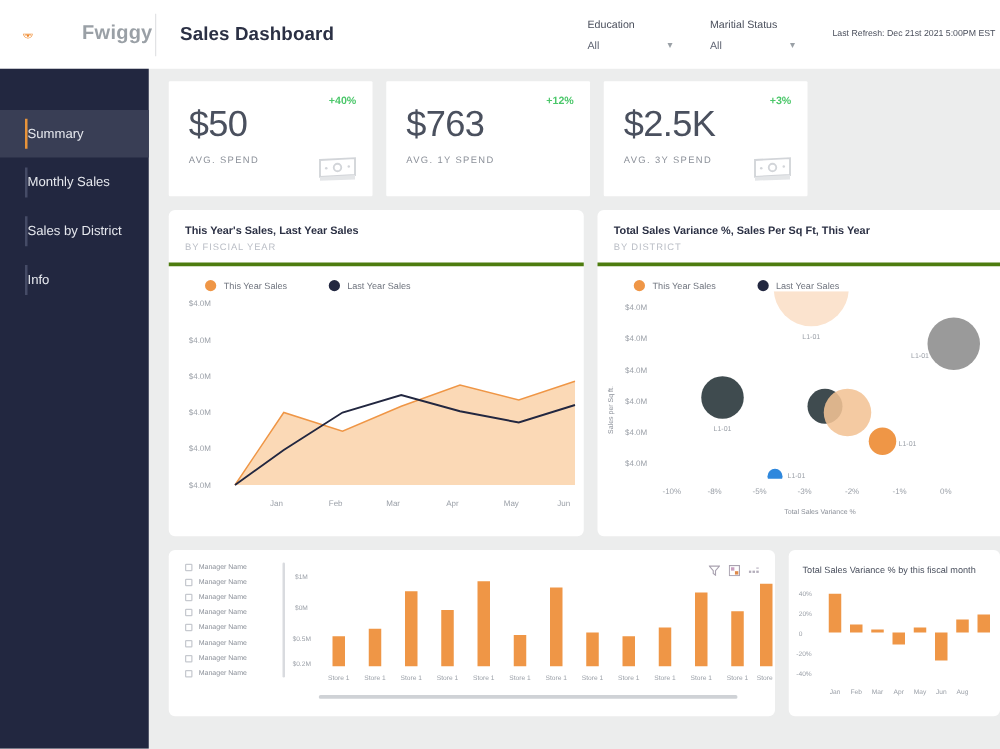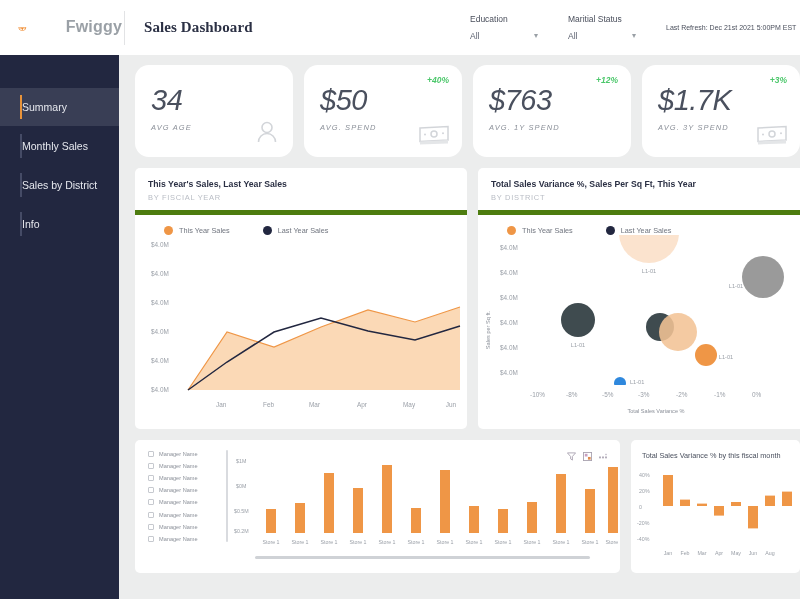--- a/index.html
+++ b/index.html
@@ -13,21 +13,21 @@
 
   
   .header {
     position: absolute; top: 0; left: 0; width: 800px; height: 55px;
     background: #ffffff; display: flex; align-items: center;
   }
   .brand { display: flex; padding-left: 18px; width: 122px; gap: 32px; }
   .brand-logo { width: 34px; height: 20px; margin-right: 7px; }
   .brand-name { font-size: 16px; font-weight: bold; color: #9aa0a6; letter-spacing: .2px; }
   .brand-divider { width: 1px; height: 34px; background: #e2e3e5; margin: 0 0 0 2px; }
-  .page-title { font-size: 15px; font-weight: bold; color: #2b3044; margin-left: 19px; letter-spacing: .1px; font-family: Liberation Serif, serif; }
+  .page-title { font-size: 15px; font-weight: bold; color: #2b3044; margin-left: 19px; letter-spacing: .1px; }
 
   .filters { margin-left: auto; display: flex; align-items: center; padding-right: 2px; }
   .filter { margin-right: 30px; }
   .filter-label { font-size: 8.5px; color: #4a4f5c; margin-bottom: 7px; }
   .filter-control { display: flex; align-items: center; width: 68px; justify-content: space-between; }
   .filter-value { font-size: 8.5px; color: #5d6270; }
   .chev { margin-left: auto; font-size: 8px; color: #9aa0a6; line-height: 1; }
   .refresh { font-size: 7px; color: #4a4f5c; padding-right: 0px; white-space: nowrap;
              overflow: hidden; width: 132px; }
 
@@ -46,30 +46,30 @@
   .nav-item.active .bar { background: #e8933a; }
   .nav-label { font-size: 10.5px; color: #e6e8ee; margin-left: 11px; }
 
   
   .content { position: absolute; top: 55px; left: 119px; width: 681px; height: 544px; padding: 10px 0 0 16px; }
 
   
   .kpi-row { display: flex; gap: 11px; }
   .kpi-card {
     position: relative; width: 163px; height: 92px; background: #fff;
-    border-radius: 14px; padding: 14px 13px 16px 16px; font-style: italic;
+    border-radius: 1px; padding: 14px 13px 16px 16px;
   }
   .kpi-delta { position: absolute; top: 10px; right: 13px; font-size: 8.5px; color: #4bc76a; font-weight: bold; }
   .kpi-value { font-size: 29px; color: #4a505e; font-weight: normal; letter-spacing: -.5px; line-height: 1.1; margin-top: 6px;}
   .kpi-label { font-size: 7.5px; color: #8b9099; letter-spacing: 1.1px; margin-top: 6px; }
   .kpi-icon { position: absolute; right: 13px; bottom: 12px; opacity: .82; }
 
   
   .panel { background: #fff; border-radius: 5px; position: relative; }
-  .panel-head { padding: 11px 12px 8px 13px; border-bottom: 5px solid #4d7c0f; }
+  .panel-head { padding: 11px 12px 8px 13px; border-bottom: 3px solid #4d7c0f; }
   .panel-title { font-size: 8.7px; font-weight: bold; color: #2b3044; }
   .panel-sub { font-size: 7.5px; color: #b9bdc5; letter-spacing: .7px; margin-top: 4px; }
 
   .legend { display: flex; align-items: center; padding: 11px 0 0 13px; }
   .legend-item { display: flex; align-items: flex-start; margin-right: 17px; margin-left: 16px; }
   .legend-dot { width: 9px; height: 9px; border-radius: 50%; margin-right: 6px; }
   .legend-text { font-size: 7.3px; color: #70757f; }
 
   .mid-row { display: flex; gap: 11px; margin-top: 11px; }
   .panel-left { width: 332px; height: 261px; }
@@ -153,28 +153,20 @@
         <span class="bar"></span>
         <span class="nav-label">Info</span>
       </div>
     </div>
   </div>
 
   <div class="content">
 
     <div class="kpi-row">
 
-      <div class="kpi-card">
-        <div class="kpi-value">34</div>
-        <div class="kpi-label">AVG AGE</div>
-        <svg class="kpi-icon" width="26" height="26" viewBox="0 0 26 26">
-          <circle cx="13" cy="8.5" r="5" fill="none" stroke="#c9ccd1" stroke-width="1.6"></circle>
-          <path d="M4.5 23 A8.5 8.5 0 0 1 21.5 23" fill="none" stroke="#c9ccd1" stroke-width="1.6"></path>
-        </svg>
-      </div>
 
       <div class="kpi-card">
         <div class="kpi-delta">+40%</div>
         <div class="kpi-value">$50</div>
         <div class="kpi-label">AVG. SPEND</div>
         <svg class="kpi-icon" width="30" height="20" viewBox="0 0 30 20">
           <path d="M1 3 L29 1.5 L29 15 L1 16.5 Z" fill="none" stroke="#c9ccd1" stroke-width="1.5"></path>
           <circle cx="15" cy="9" r="3" fill="none" stroke="#c9ccd1" stroke-width="1.5"></circle>
           <circle cx="6" cy="9.6" r="1" fill="#c9ccd1"></circle>
           <circle cx="24" cy="8.2" r="1" fill="#c9ccd1"></circle>
@@ -183,21 +175,21 @@
       </div>
 
       <div class="kpi-card">
         <div class="kpi-delta">+12%</div>
         <div class="kpi-value">$763</div>
         <div class="kpi-label">AVG. 1Y SPEND</div>
       </div>
 
       <div class="kpi-card">
         <div class="kpi-delta">+3%</div>
-        <div class="kpi-value">$1.7K</div>
+        <div class="kpi-value">$2.5K</div>
         <div class="kpi-label">AVG. 3Y SPEND</div>
         <svg class="kpi-icon" width="30" height="20" viewBox="0 0 30 20">
           <path d="M1 3 L29 1.5 L29 15 L1 16.5 Z" fill="none" stroke="#c9ccd1" stroke-width="1.5"></path>
           <circle cx="15" cy="9" r="3" fill="none" stroke="#c9ccd1" stroke-width="1.5"></circle>
           <circle cx="6" cy="9.6" r="1" fill="#c9ccd1"></circle>
           <circle cx="24" cy="8.2" r="1" fill="#c9ccd1"></circle>
           <path d="M1 16.5 L29 15 L29 18.5 L1 19.5 Z" fill="#dfe1e4"></path>
         </svg>
       </div>
     </div>

